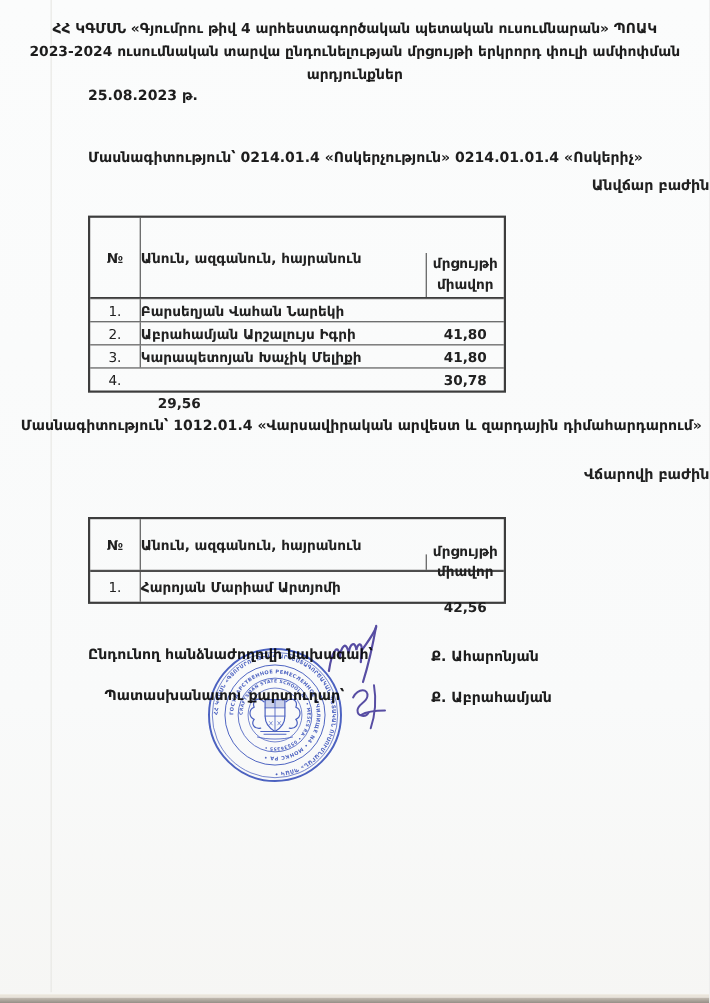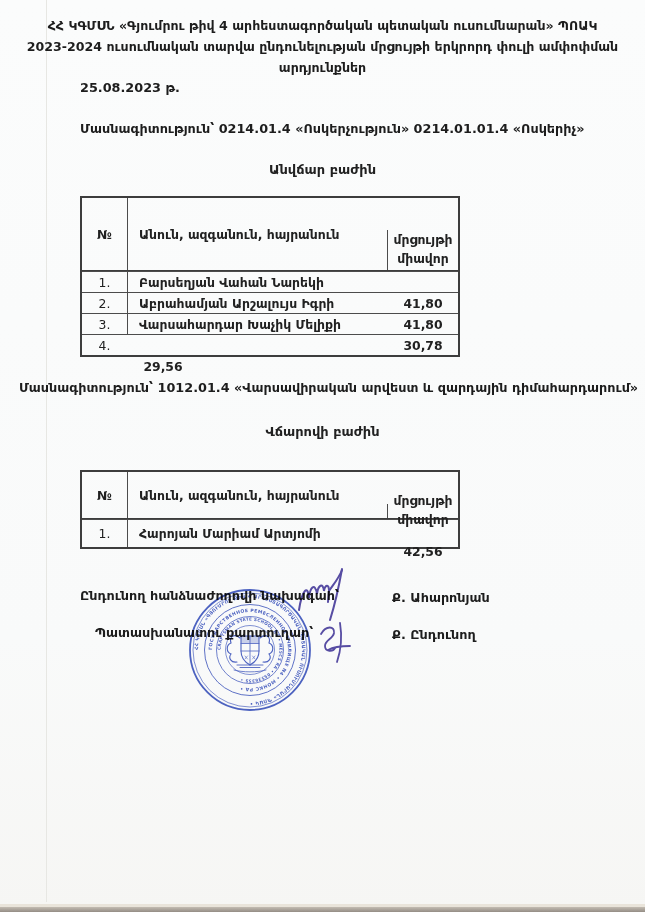--- a/index.html
+++ b/index.html
@@ -6,28 +6,28 @@
   .page{
     position:relative;width:645px;height:912px;margin:0 auto;
     background:linear-gradient(180deg,#fbfcfc 0%,#f9fafa 70%,#f6f6f4 100%);
     font-family:"DejaVu Sans",sans-serif;color:#212121;overflow:hidden;
   }
   .abs{position:absolute;}
   .ctr{left:0;right:0;text-align:center;}
   .nowrap{white-space:nowrap;}
   .title-line{font-size:12.6px;font-weight:bold;line-height:21px;color:#1d1d1d;}
   .body-line{font-size:12.8px;font-weight:bold;color:#1d1d1d;}
-  .sec-head{font-size:13px;font-weight:bold;}
+  .sec-head{font-size:13px;font-weight:bold;text-align:right;}
   
   .tbl{position:absolute;left:80px;width:376px;border:2px solid #3d3d3d;background:transparent;}
   .trow{display:flex;border-top:1px solid #4c4c4c;align-items:stretch;}
   .trow:first-child{border-top:none;}
   .hrow{border-bottom:1px solid #3d3d3d;}
   .c1{width:45px;display:flex;align-items:center;justify-content:center;font-size:12.4px;}
-  .c2{flex:1;display:flex;align-items:center;padding-left:11px;font-size:12.4px;border-left:1px solid #4c4c4c;}
+  .c2{flex:1;display:flex;align-items:center;font-size:12.4px;border-left:1px solid #4c4c4c;}
   .c3{width:70px;display:flex;align-items:center;justify-content:center;text-align:center;font-size:12.4px;border-left:1px solid #4c4c4c;line-height:1.5;margin-top:32px;}
   .hdr{font-weight:bold;}
   .name-cell{font-weight:bold;}
   .score-cell{font-weight:bold;}
   .h72 .trow.hrow{height:72px;}
   .h46 .trow.hrow{height:46px;}
   .r20 .trow.drow{height:20px;}
   .r27 .trow.drow{height:27px;}
   
   .stamp{mix-blend-mode:multiply;opacity:0.92;filter:blur(0.25px);}
@@ -42,21 +42,21 @@
 <div class="page">
 
   <div class="scan-line"></div>
 
   <div class="abs ctr nowrap title-line" style="top:15px;">ՀՀ ԿԳՄՍՆ «Գյումրու թիվ 4 արհեստագործական պետական ուսումնարան» ՊՈԱԿ</div>
   <div class="abs ctr nowrap title-line" style="top:36px;">2023-2024 ուսումնական տարվա ընդունելության մրցույթի երկրորդ փուլի ամփոփման</div>
   <div class="abs ctr nowrap title-line" style="top:57px;">արդյունքներ</div>
 
   <div class="abs body-line nowrap" style="left:80px;top:80px;">25.08.2023 թ.</div>
 
-  <div class="abs body-line nowrap" style="left:80px;top:121px;">Մասնագիտություն՝  0214.01.4 «Ոսկերչություն» 0214.01.01.4 «Ոսկերիչ»</div>
+  <div class="abs body-line nowrap" style="left:80px;top:136px;">Մասնագիտություն՝  0214.01.4 «Ոսկերչություն» 0214.01.01.4 «Ոսկերիչ»</div>
 
   <div class="abs ctr sec-head" style="top:162px;">Անվճար բաժին</div>
 
   <div class="tbl h72 r20" style="top:196px;">
     <div class="trow hrow">
       <div class="c1 hdr">№</div>
       <div class="c2 hdr">Անուն, ազգանուն, հայրանուն</div>
       <div class="c3 hdr">մրցույթի միավոր</div>
     </div>
     <div class="trow drow">
@@ -64,21 +64,21 @@
       <div class="c2 name-cell">Բարսեղյան Վահան Նարեկի</div>
       <div class="c3 score-cell">41,80</div>
     </div>
     <div class="trow drow">
       <div class="c1">2.</div>
       <div class="c2 name-cell">Աբրահամյան Արշալույս Իգրի</div>
       <div class="c3 score-cell">41,80</div>
     </div>
     <div class="trow drow">
       <div class="c1">3.</div>
-      <div class="c2 name-cell">Վարսահարդար Խաչիկ Մելիքի</div>
+      <div class="c2 name-cell">Կարապետոյան Խաչիկ Մելիքի</div>
       <div class="c3 score-cell">30,78</div>
     </div>
     <div class="trow drow">
       <div class="c1">4.</div>
       <div class="c3 score-cell">29,56</div>
     </div>
   </div>
 
   <div class="abs ctr nowrap body-line" style="top:380px;margin-left:12px;">Մասնագիտություն՝ 1012.01.4 «Վարսավիրական արվեստ և զարդային դիմահարդարում»</div>
 
@@ -93,21 +93,21 @@
     <div class="trow drow">
       <div class="c1">1.</div>
       <div class="c2 name-cell">Հարոյան Մարիամ Արտյոմի</div>
       <div class="c3 score-cell">42,56</div>
     </div>
   </div>
 
   <div class="abs body-line nowrap" style="left:80px;top:588px;">Ընդունող հանձնաժողովի նախագահ՝</div>
   <div class="abs body-line nowrap" style="left:392px;top:590px;">Ք. Ահարոնյան</div>
   <div class="abs body-line nowrap" style="left:95px;top:625px;text-align:center;">Պատասխանատու քարտուղար՝</div>
-  <div class="abs body-line nowrap" style="left:392px;top:627px;">Ք. Ընդունող</div>
+  <div class="abs body-line nowrap" style="left:392px;top:627px;">Ք. Աբրահամյան</div>
 
   <svg class="abs stamp" style="left:182px;top:582px;" width="136" height="136" viewBox="-68 -68 136 136">
     <defs>
       <path id="ringOuter" d="M -52,0 A 52,52 0 1,1 52,0 A 52,52 0 1,1 -52,0"></path>
       <path id="ringMiddle" d="M -38,0 A 38,38 0 1,1 38,0 A 38,38 0 1,1 -38,0"></path>
       <path id="ringInner" d="M -29.5,0 A 29.5,29.5 0 1,1 29.5,0 A 29.5,29.5 0 1,1 -29.5,0"></path>
     </defs>
     <g stroke="#3f57c0" fill="none">
       <circle r="60" stroke-width="1.8"></circle>
       <circle r="57" stroke-width="0.7"></circle>

